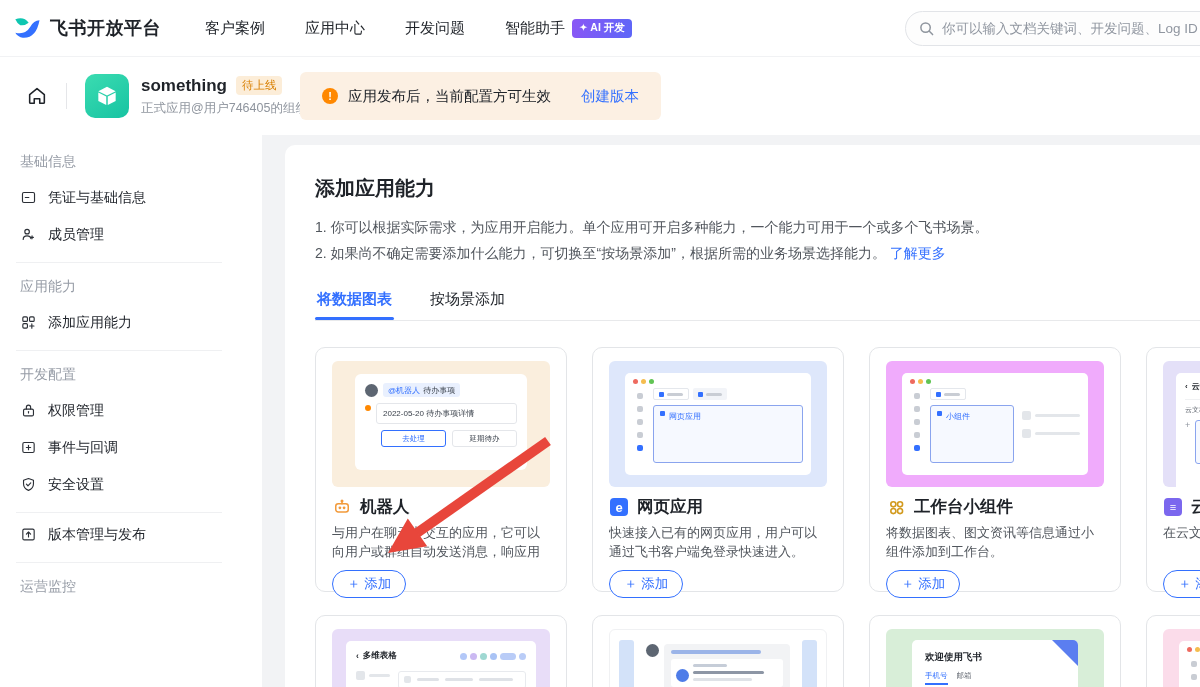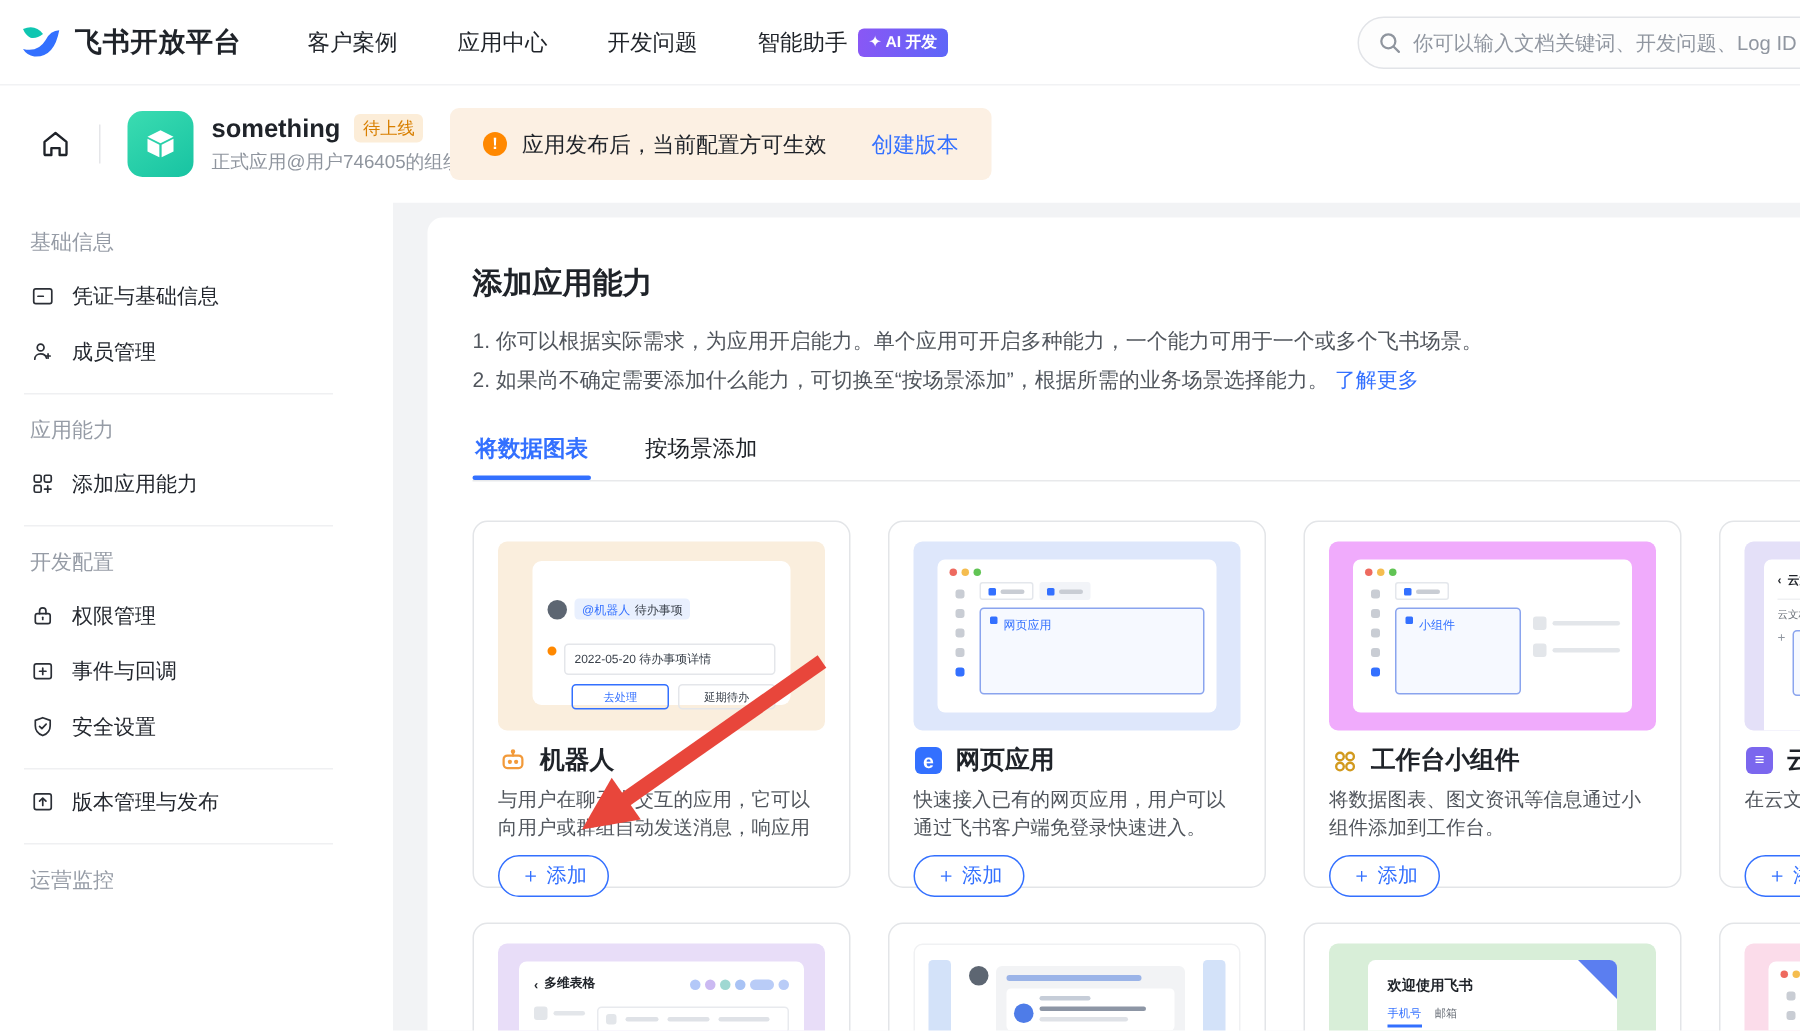--- a/index.html
+++ b/index.html
@@ -68,25 +68,25 @@
   .pv { height:126px; border-radius:6px; position:relative; overflow:hidden; }
   .card-title { display:flex; align-items:center; gap:8px; font-size:16.5px; font-weight:700; margin-top:9px; }
   .card-desc { font-size:13px; color:#51565d; line-height:19px; margin-top:5px; height:38px; overflow:hidden; }
   .add-btn { margin-top:9px; display:inline-flex; align-items:center; border:1px solid #3370ff; color:#3370ff;
     font-size:13.5px; border-radius:15px; padding:4px 14px; cursor:pointer; background:#fff; }
 
   
   .pv-bot { background:#faeedd; }
   .bot-chat { position:absolute; left:23px; right:23px; top:13px; bottom:17px; background:#fff;
     border-radius:6px; padding:9px 10px; }
-  .crow { display:flex; align-items:center; gap:5px;margin-top:16px; }
+  .crow { display:flex; align-items:center; gap:5px; }
   .avatar-dot { width:13px; height:13px; border-radius:50%; background:#5d6672; flex:none; }
   .mention { background:#e9f0fe; border-radius:3px; padding:1.5px 5px; font-size:8px; white-space:nowrap; }
   .mention .m1 { color:#3370ff; } .mention .m2 { color:#3a414b; margin-left:3px; }
-  .crow2 { margin-top:16px; align-items:flex-start; }
+  .crow2 { margin-top:6px; align-items:flex-start; }
   .orange-dot { width:5px; height:5px; border:3px solid #ff8800; border-radius:50%; background:#fff; flex:none; margin-top:2px; }
   .msgbox { flex:1; border:1px solid #e4e6ea; border-radius:3px; padding:4px 6px; font-size:8px; color:#3a414b; }
   .crow3 { margin-top:6px; gap:6px; padding-left:16px; }
   .pbtn,.sbtn { flex:1; text-align:center; font-size:7.5px; border-radius:3px; padding:2.5px 0; }
   .pbtn { border:1px solid #3370ff; color:#3370ff; }
   .sbtn { border:1px solid #e4e6ea; color:#3a414b; }
 
   
   .mini-win { background:#fff; border-radius:5px; height:100%; padding:6px 8px; }
   .dots { display:flex; gap:3px; }

